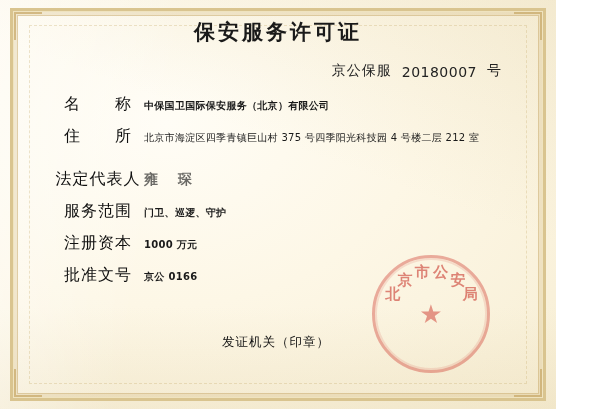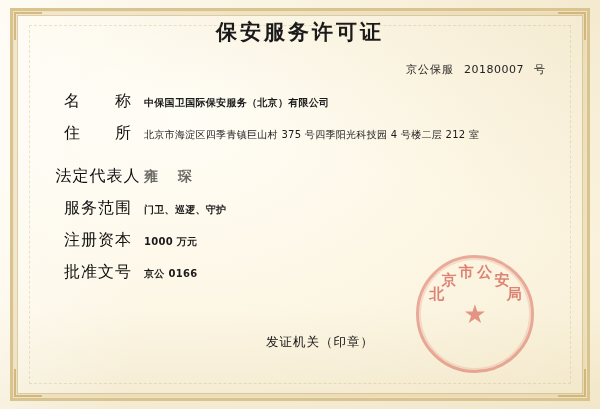--- a/index.html
+++ b/index.html
@@ -8,21 +8,21 @@
   }
   body {
     width: 600px;
     height: 409px;
     overflow: hidden;
     font-family: "DejaVu Sans", "Liberation Sans", sans-serif;
     background: #ffffff;
   }
   .certificate {
     position: relative;
-    width: 600px;
+    width: 556px;
     height: 409px;
     box-sizing: border-box;
     background:
       radial-gradient(ellipse at 30% 30%, #fffdf6 0%, #fdf7e6 45%, #f7eed4 100%);
     overflow: hidden;
   }
   
   .paper-texture {
     position: absolute;
     inset: 0;
@@ -82,24 +82,24 @@
     font-family: "DejaVu Serif", "Liberation Serif", serif;
     font-size: 21px;
     font-weight: bold;
     letter-spacing: 3px;
     color: #1a1a1a;
     margin-top: 18px;
   }
   .serial-row {
     display: flex;
     justify-content: flex-end;
-    align-items: center;
+    align-items: flex-end;
     margin-top: 16px;
     padding-right: 20px;
-    font-size: 11px;
+    font-size: 14px;
     color: #222;
   }
   .serial-prefix { letter-spacing: 1px; }
   .serial-number {
     margin: 0 10px;
     letter-spacing: 0.5px;
   }
   .serial-suffix { letter-spacing: 1px; }
 
   .field-block {

